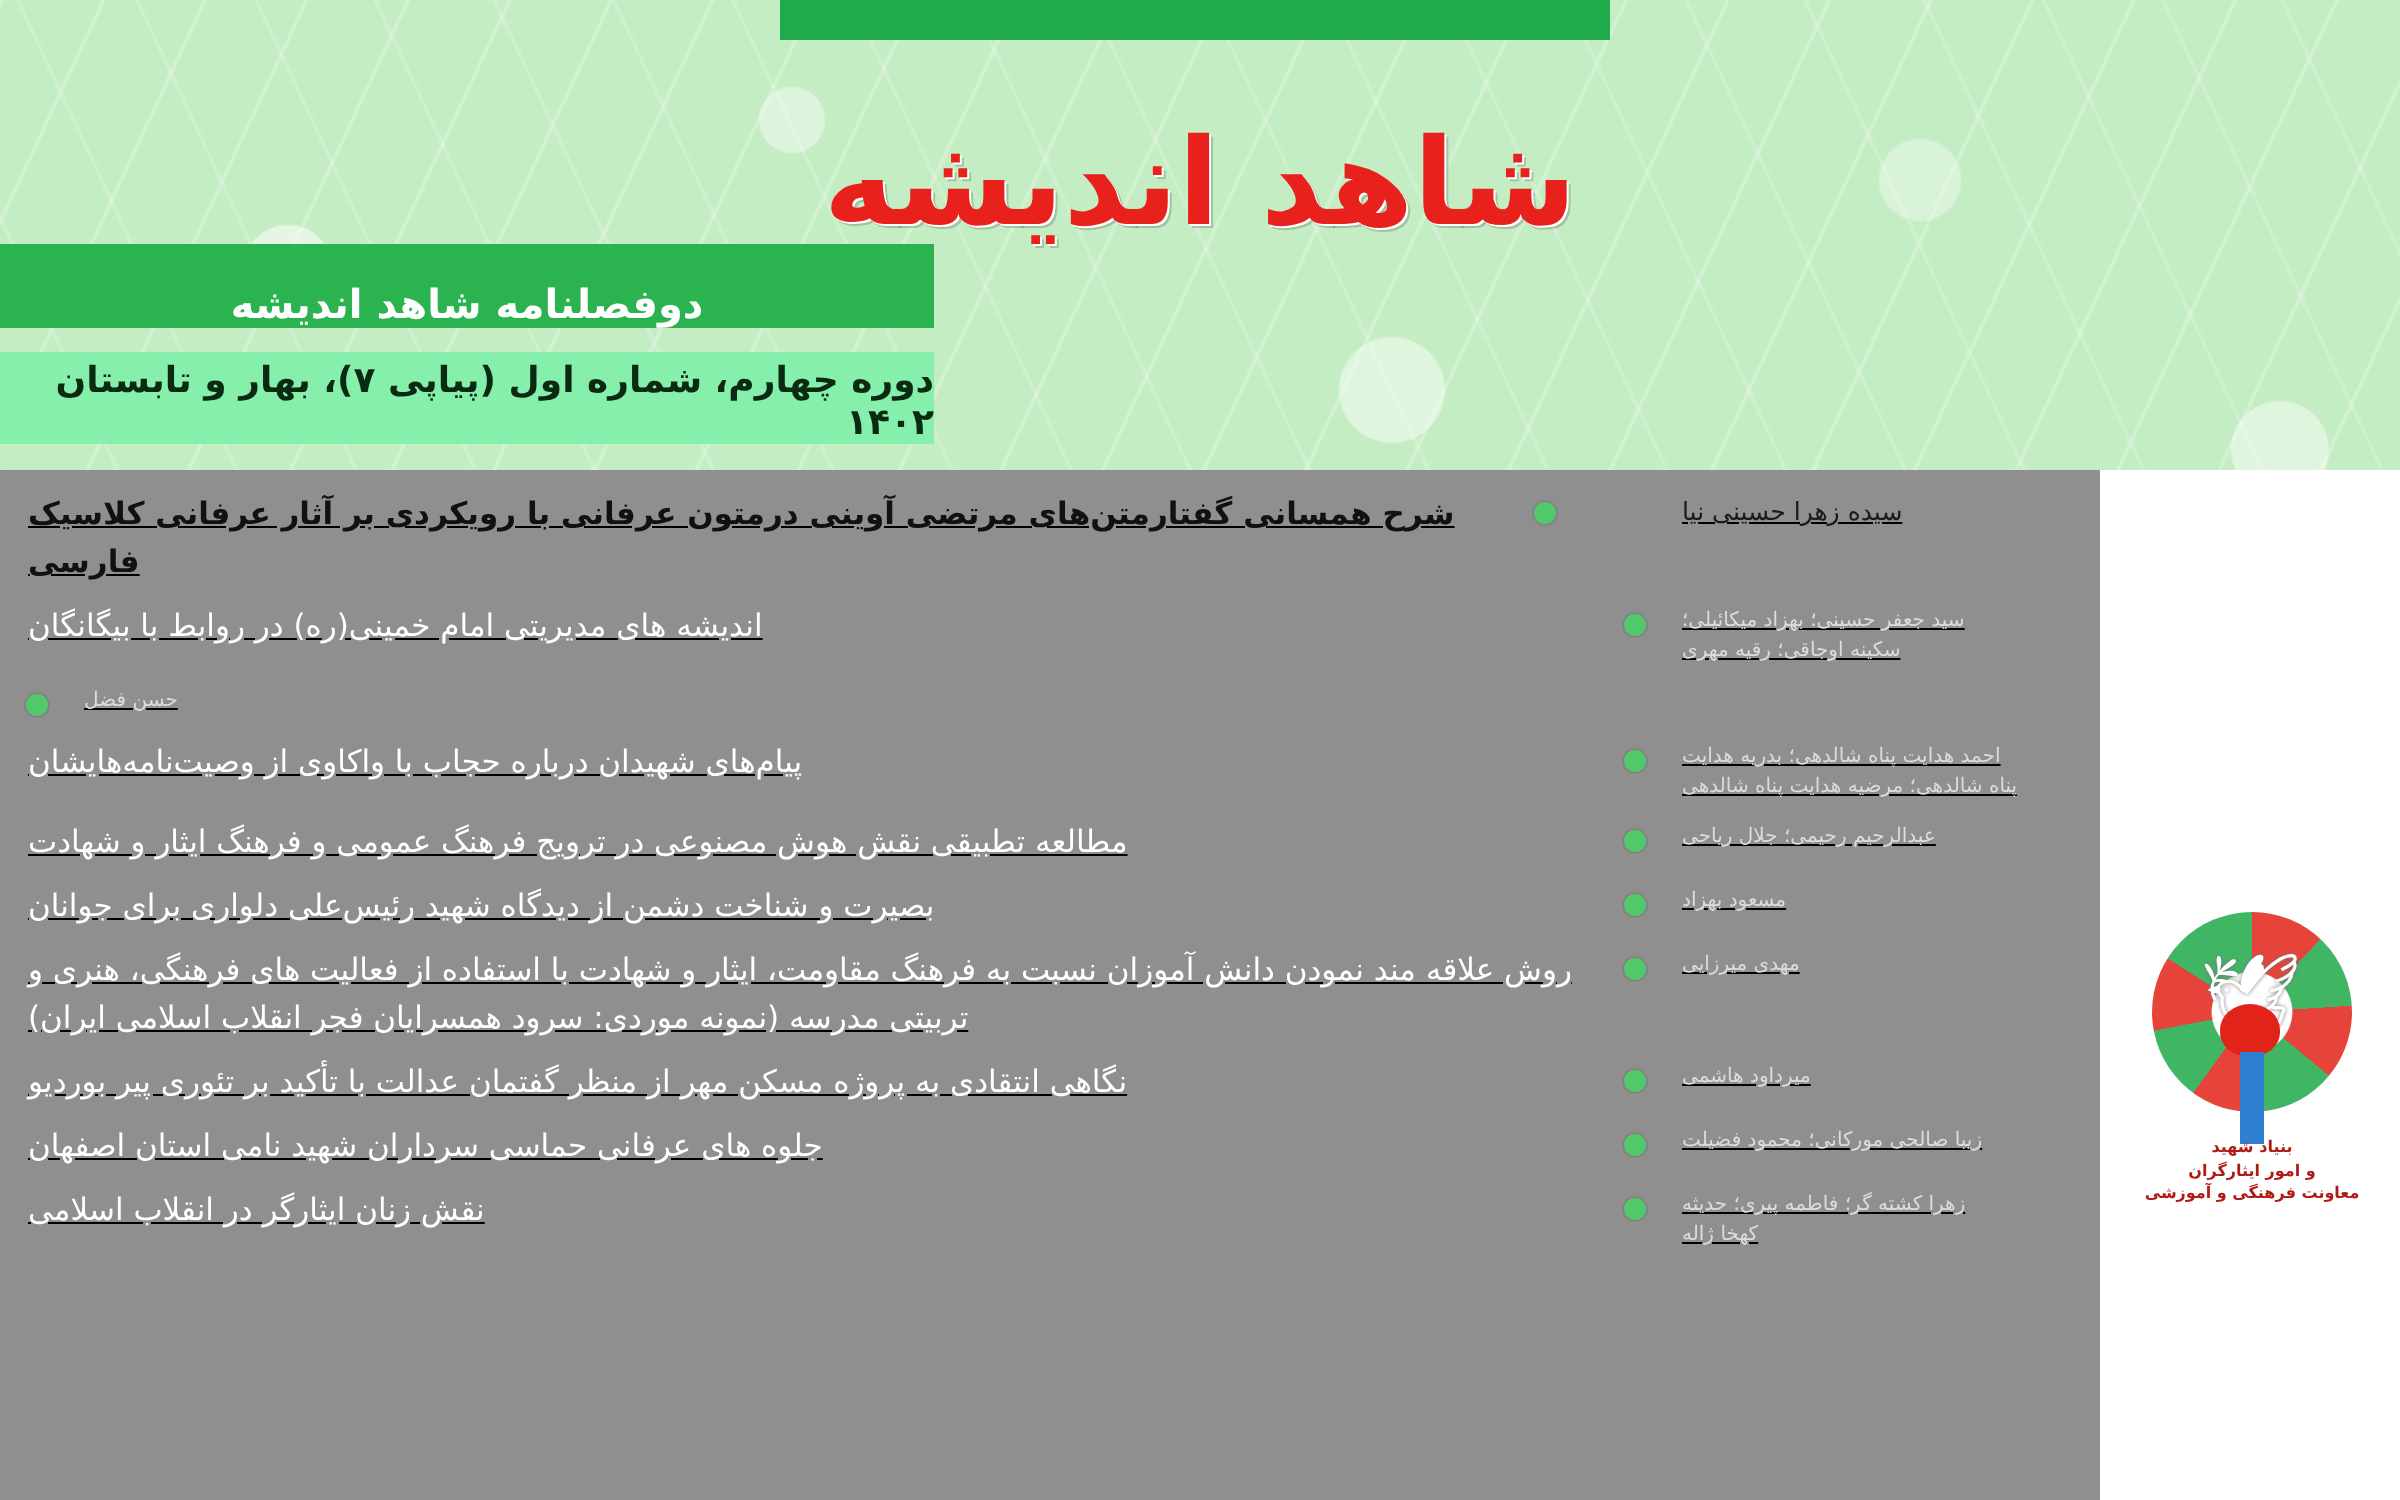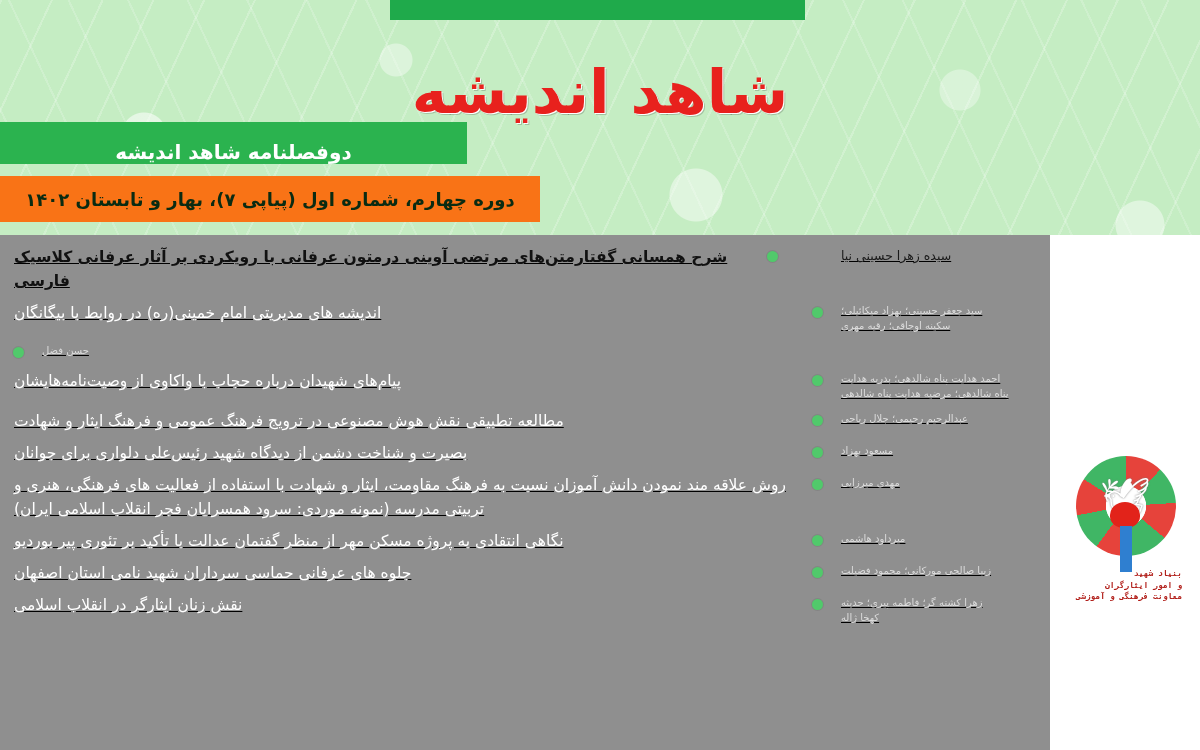--- a/index.html
+++ b/index.html
@@ -119,25 +119,25 @@
     color: #ffffff;
     font-size: 20px;
     font-weight: bold;
     direction: rtl;
   }
 
   .issue-band {
     position: absolute;
     top: 176px;
     left: 0;
-    width: 540px;
+    width: 467px;
     height: 46px;
-    background: #f97316;
+    background: #86efac;
     display: flex;
-    align-items: center;
+    align-items: flex-end;
     justify-content: center;
   }
   .issue-band .band-text {
     color: #0a2b12;
     font-size: 18px;
     font-weight: bold;
     direction: rtl;
   }
 
   
@@ -253,28 +253,27 @@
     position: absolute;
     top: 76px; left: 50px;
     width: 12px; height: 46px;
     background: #2f7fd0;
   }
   .emblem-text {
     position: absolute;
     top: 118px;
     left: 0;
     width: 112px;
-    text-align: right;
+    text-align: center;
     direction: rtl;
     color: #b01b16;
     font-size: 8px;
     line-height: 1.45;
     white-space: pre-line;
     font-weight: bold;
-    font-family: Liberation Mono, monospace;
   }
 </style>
 </head>
 <body>
 
 <div id="page">
 
   <div class="bg-pattern"></div>
 
   <div class="header">

